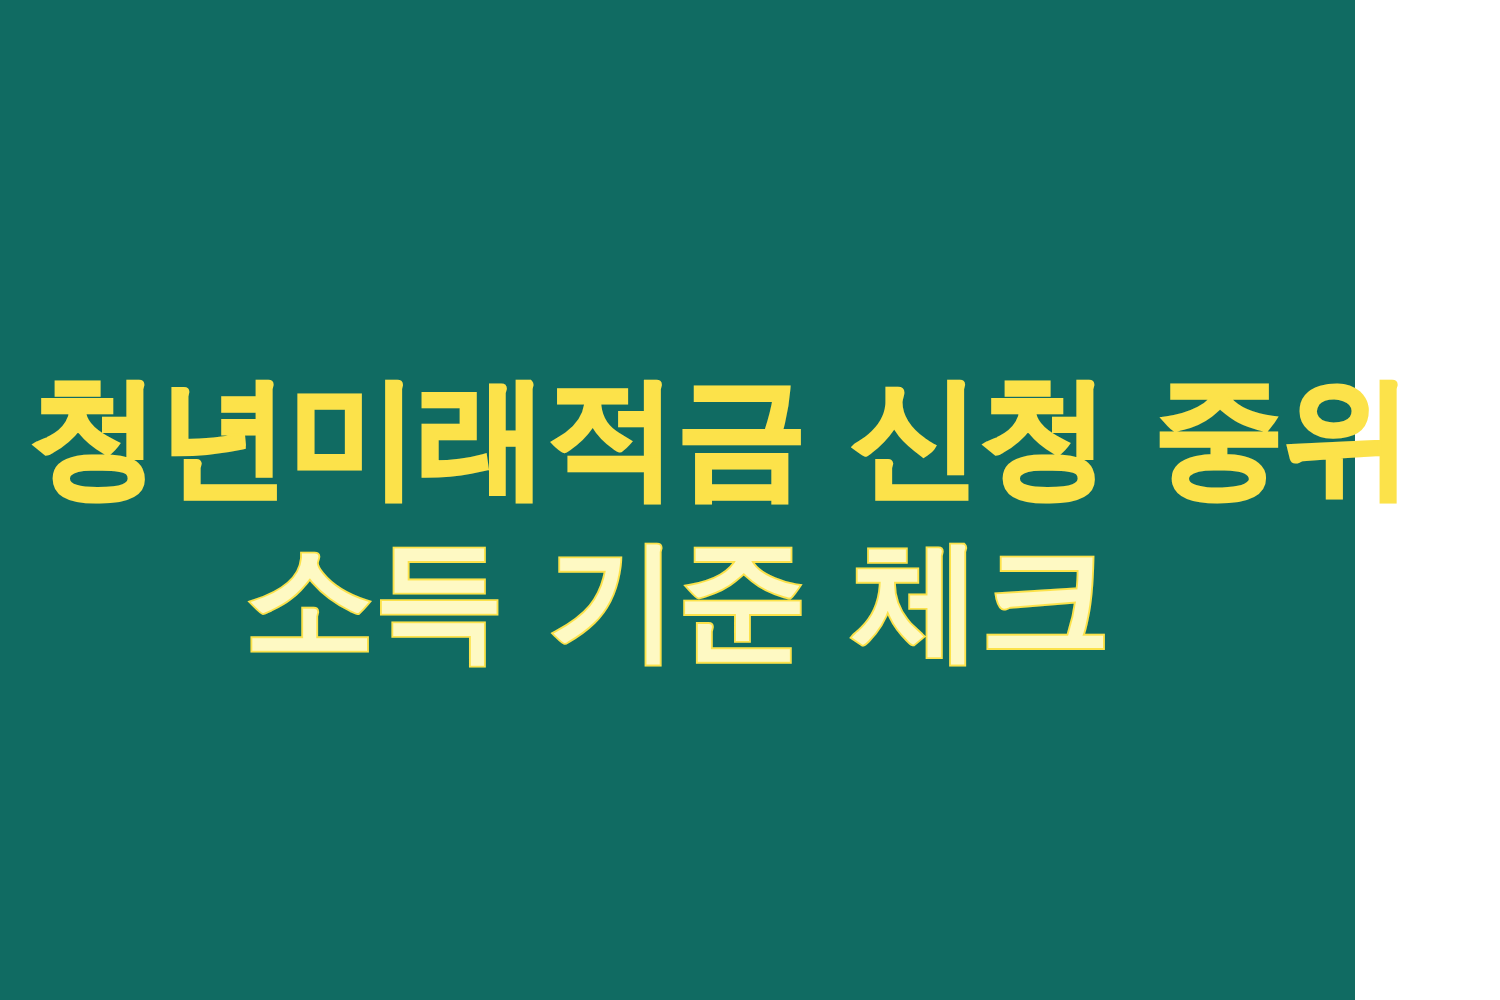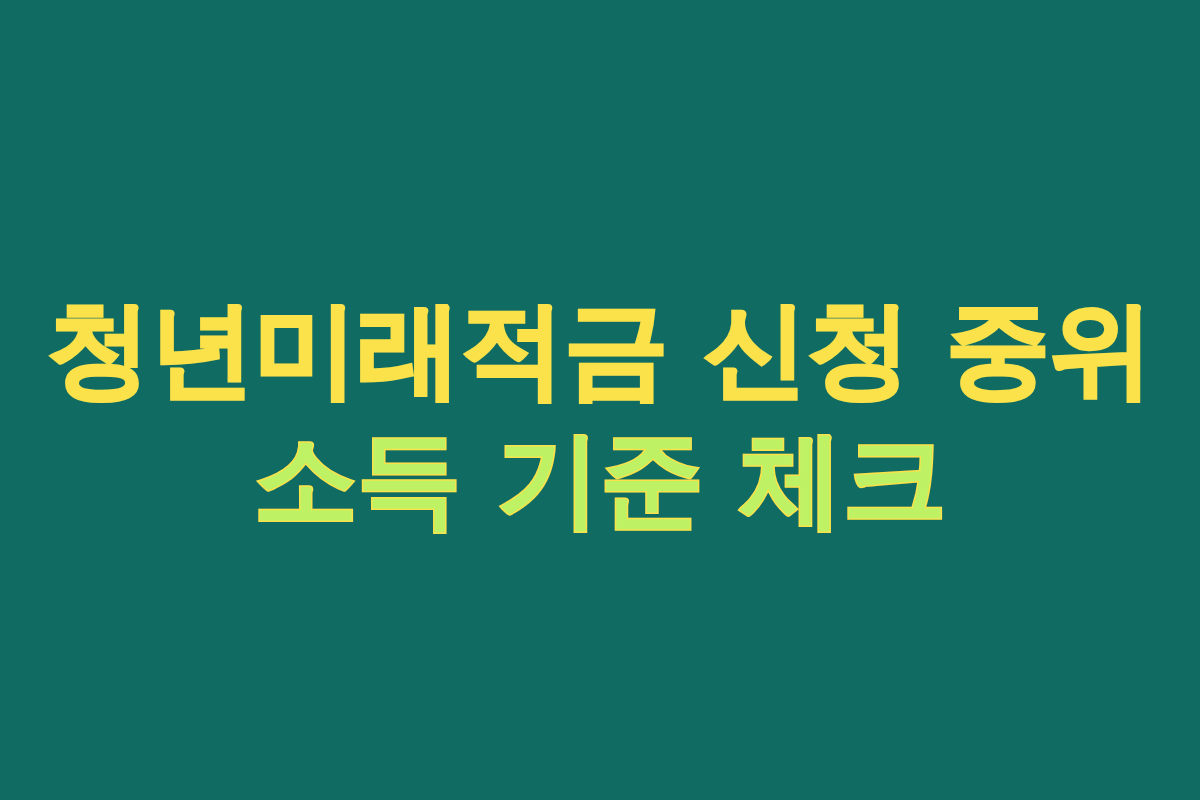--- a/index.html
+++ b/index.html
@@ -54,23 +54,23 @@
     font-size: 104px;
   }
 
   .title-line--secondary {
     font-size: 104px;
   }
 </style>
 </head>
 <body>
 
-<div class="thumbnail-card" style="background-color: rgb(16, 107, 98); width: 1200px; height: 800px;">
+<div class="thumbnail-card" style="background-color: rgb(16, 107, 98); width: 1084px; height: 800px;">
 
   <div class="title-block">
 
     <span class="title-line title-line--primary" style="color: rgb(252, 226, 74); -webkit-text-stroke-color: rgb(252, 226, 74);">청년미래적금 신청 중위</span>
 
-    <span class="title-line title-line--secondary" style="color: #bef264; -webkit-text-stroke-color: rgb(252, 226, 74);">소득 기준 체크</span>
+    <span class="title-line title-line--secondary" style="color: #fef9c3; -webkit-text-stroke-color: rgb(252, 226, 74);">소득 기준 체크</span>
 
   </div>
 
 </div>
 
 </body></html>

